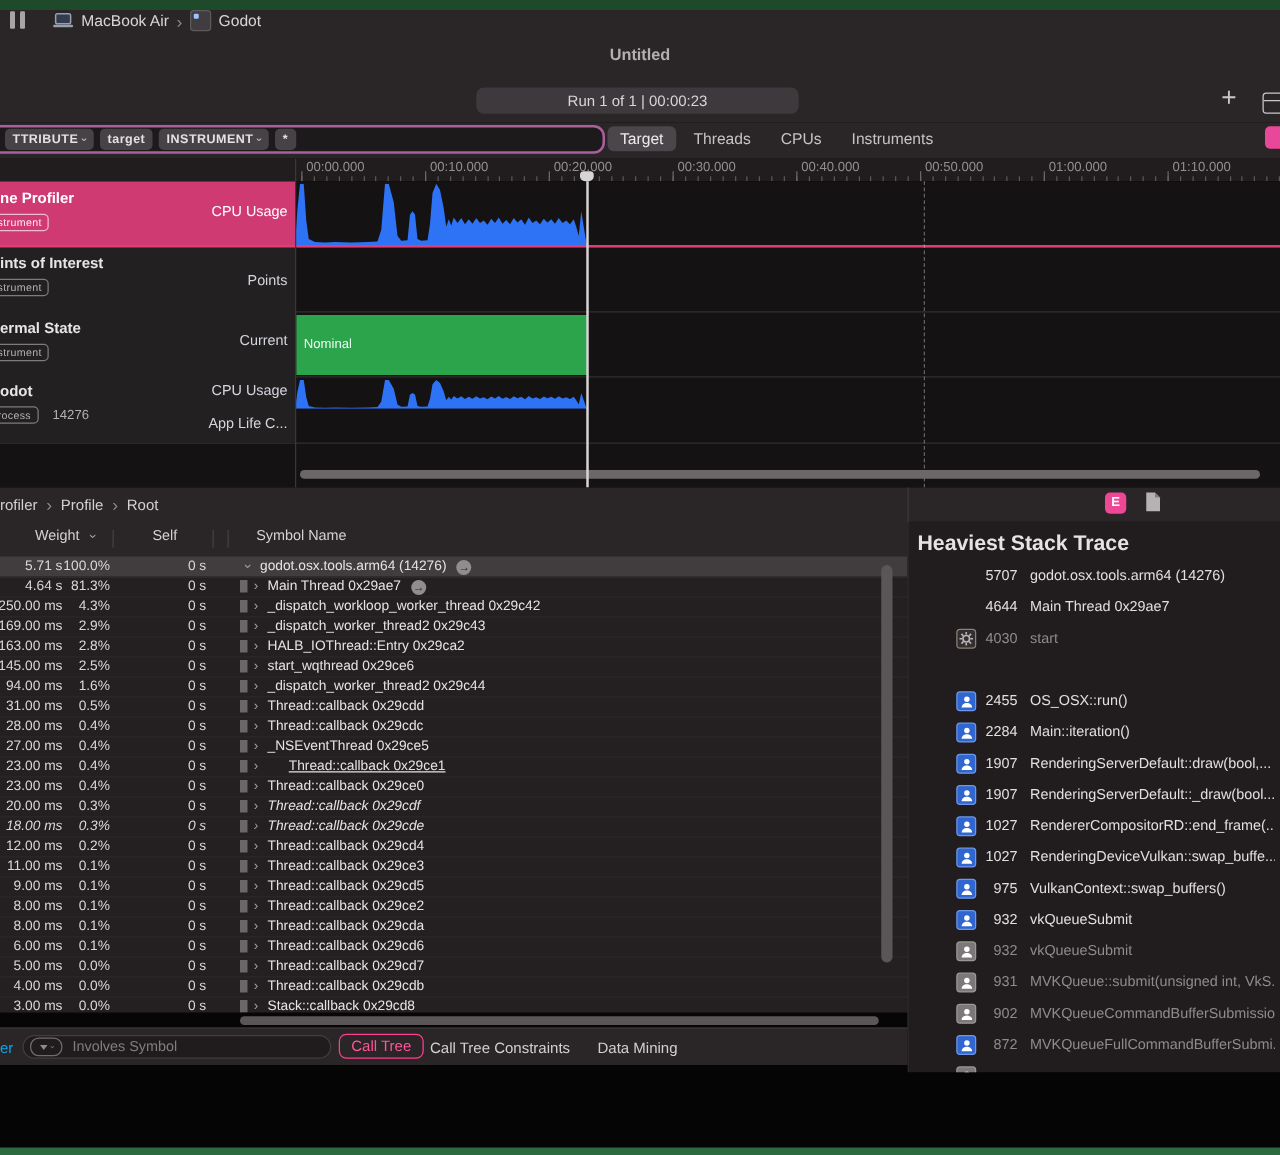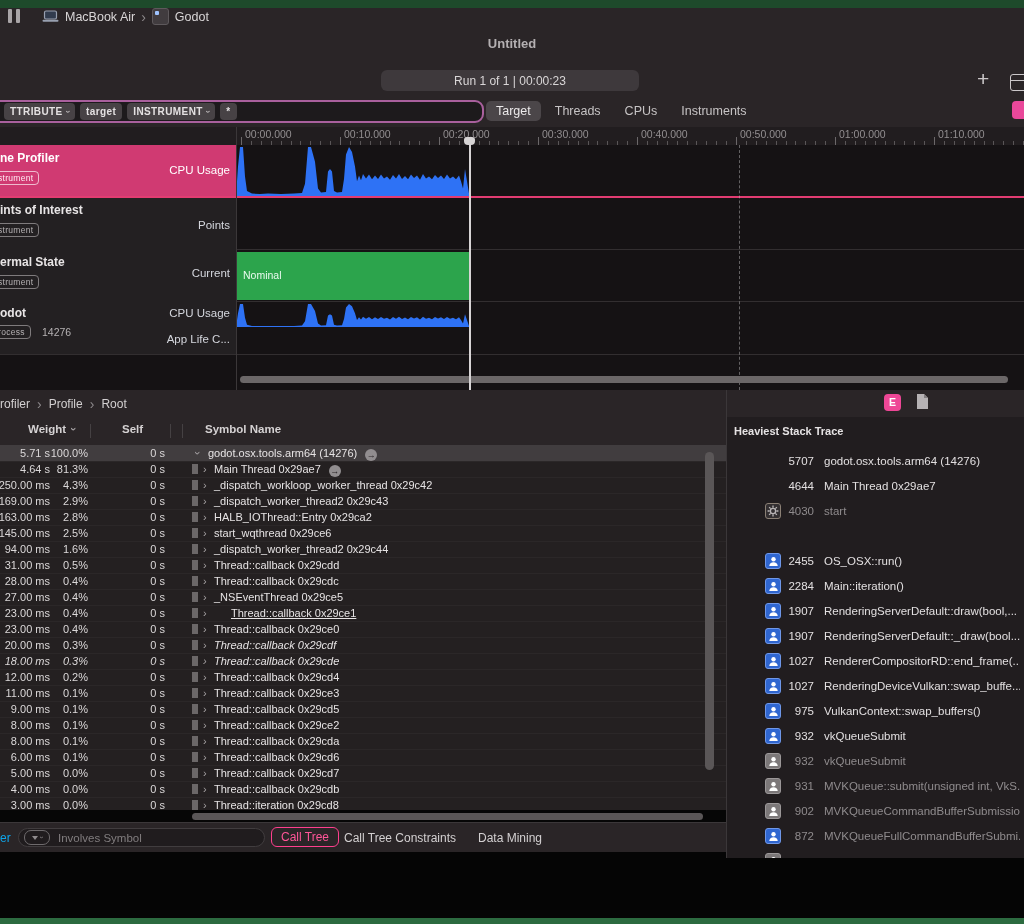--- a/index.html
+++ b/index.html
@@ -78,42 +78,42 @@
   #track-hscroll{left:240px;top:231px;width:768px;height:7px;background:#6b6768;border-radius:4px;}
 
   
   #crumbbar{left:0;top:390px;width:1024px;height:27px;background:#2a2527;border-bottom:1px solid #332f31;}
   #crumbs{left:0;top:6px;display:flex;align-items:center;gap:7px;font-size:12px;color:#d3d0d1;}
   #ext-detail-tab{left:884px;top:4px;width:17px;height:17px;border-radius:4px;background:#ee4796;
     color:#fff;font-size:10.5px;font-weight:bold;text-align:center;line-height:17px;}
 
   
   #thead{left:0;top:417px;width:726px;height:28px;background:#2a2527;border-bottom:1px solid #3b3739;
-    font-size:11.5px;color:#d5d2d3;font-weight:bold;}
+    font-size:11.5px;color:#d5d2d3;font-weight:normal;}
   .colsep{position:absolute;top:7px;width:1px;height:14px;background:#454143;}
   #tbody{left:0;top:445px;width:726px;height:365px;background:#242021;overflow:hidden;}
   .row{position:absolute;left:0;width:726px;height:16px;font-size:11px;border-bottom:1px solid #2b2728;}
   .row.sel{background:#413d3f;}
   .cell{position:absolute;white-space:nowrap;overflow:hidden;}
   .wval{left:-20px;width:70px;top:2px;text-align:right;}
   .wpct{left:50px;width:38px;top:2px;text-align:right;}
   .sval{left:100px;width:65px;top:2px;text-align:right;}
   .heat{position:absolute;left:192px;top:3px;width:6px;height:10px;background:#6b6768;}
   .disc{position:absolute;top:2px;color:#a5a1a3;font-size:11px;}
   .disc.open{transform:rotate(90deg);}
   .sym{position:absolute;top:2px;color:#e6e3e4;}
   .go-badge{display:inline-block;width:12px;height:12px;border-radius:50%;background:#918d8f;color:#2a2527;
     font-size:9px;line-height:12px;text-align:center;margin-left:8px;vertical-align:-1px;}
   #vscroll{left:705px;top:452px;width:9px;height:318px;background:#5a5657;border-radius:4.5px;}
   #table-hscroll{left:192px;top:813px;width:511px;height:7px;background:#5a5657;border-radius:4px;}
   #panel-divider{left:726px;top:390px;width:1px;height:468px;background:#3b3739;}
 
   
   #rpanel{left:727px;top:417px;width:297px;height:441px;background:#211d1f;overflow:hidden;}
-  #rtitle{left:7px;top:8px;font-size:11px;font-weight:bold;color:#e6e3e4;}
+  #rtitle{left:7px;top:8px;font-size:17px;font-weight:bold;color:#e6e3e4;}
   .strow{position:absolute;left:0;width:297px;height:25px;}
   .stcount{position:absolute;left:0;width:87px;top:5px;text-align:right;font-size:11.5px;color:#e2dfe0;}
   .stsym{position:absolute;left:97px;top:5px;font-size:11.5px;color:#e2dfe0;white-space:nowrap;overflow:hidden;width:196px;}
   .strow.dim .stcount,.strow.dim .stsym{color:#8f8b8d;}
   .sticon{position:absolute;left:38px;top:3px;width:16px;height:16px;border-radius:3px;box-sizing:border-box;}
   .sticon.user-blue{background:#2f66d0;border:1px solid #6f97e8;}
   .sticon.user-gray{background:#7c7879;border:1px solid #9b9798;}
   .sticon.gear{background:#332f31;border:1px solid #8b8075;}
 
   
@@ -548,21 +548,21 @@
         <div class="heat"></div>
         <div class="disc" style="left: 203px;">›</div>
         <div class="sym" style="left: 214px;">Thread::callback  0x29cdb</div>
       </div>
       <div class="row" style="top: 352px;">
         <div class="cell wval">3.00 ms</div>
         <div class="cell wpct">0.0%</div>
         <div class="cell sval">0 s</div>
         <div class="heat"></div>
         <div class="disc" style="left: 203px;">›</div>
-        <div class="sym" style="left: 214px;">Thread::iteration  0x29cd8</div>
+        <div class="sym" style="left: 214px;">Stack::callback  0x29cd8</div>
       </div>
     </div>
   <div class="abs" id="vscroll"></div>
   <div class="abs" id="table-hscroll"></div>
   <div class="abs" id="panel-divider"></div>
 
   <div class="abs" id="rpanel">
     <div class="abs" id="rtitle">Heaviest Stack Trace</div>
     <div class="abs" id="stack-rows" style="left:0;top:33px;width:297px;height:408px">
         <div class="strow" style="top: 0px;">

